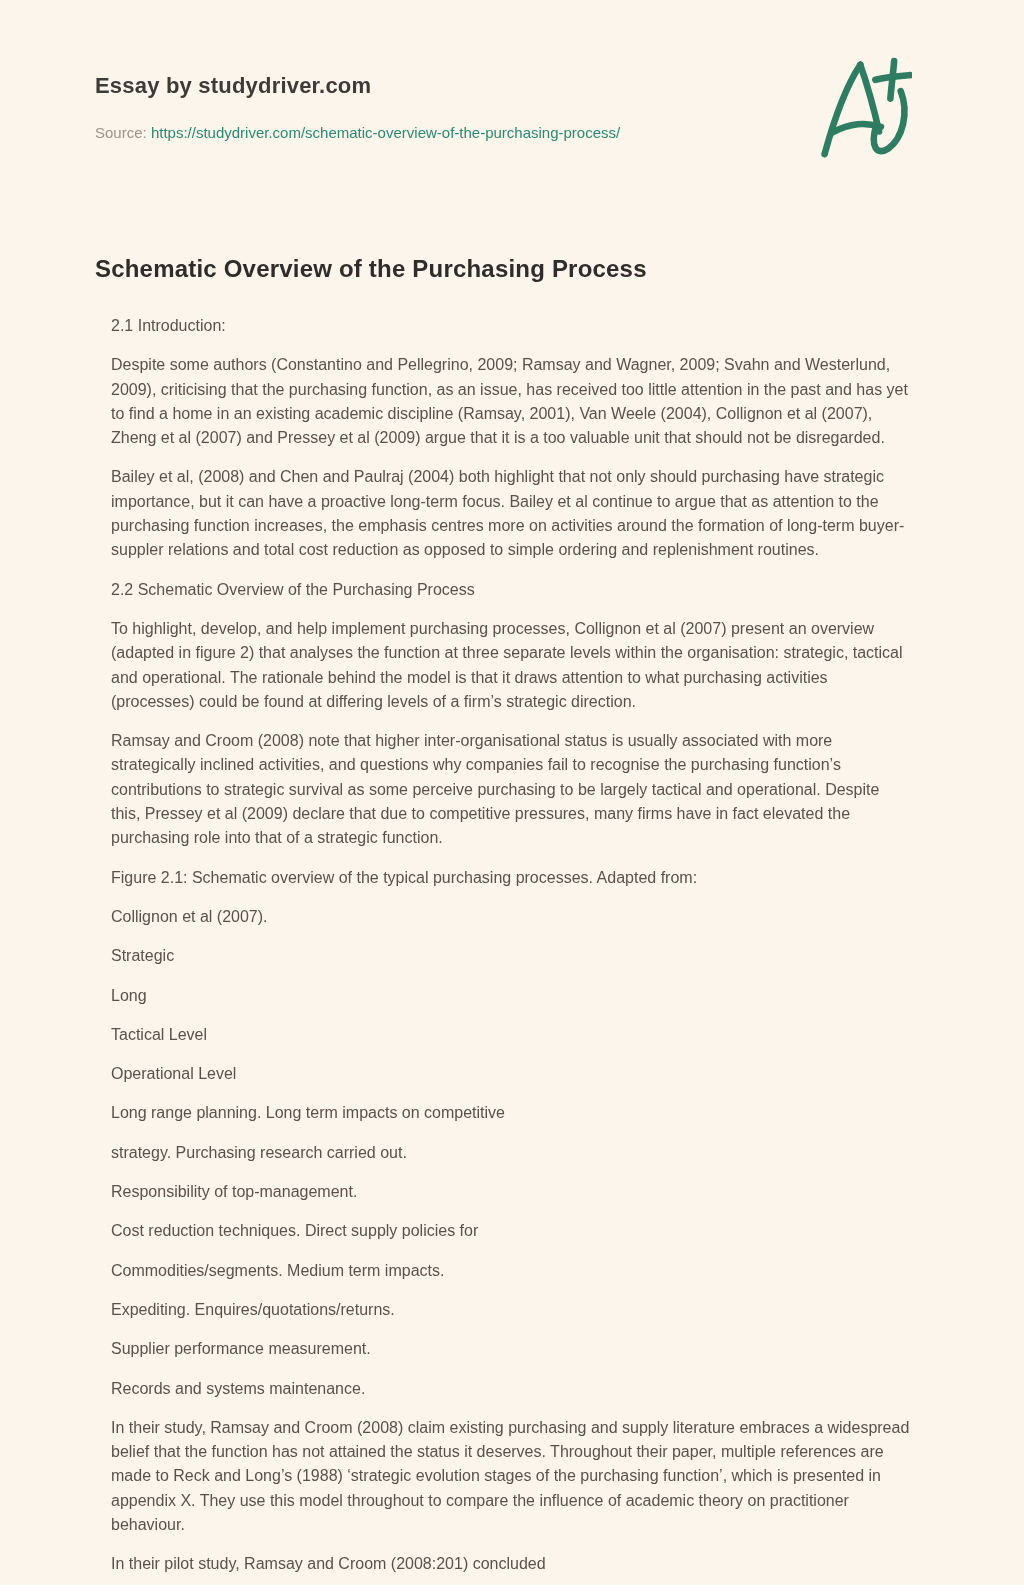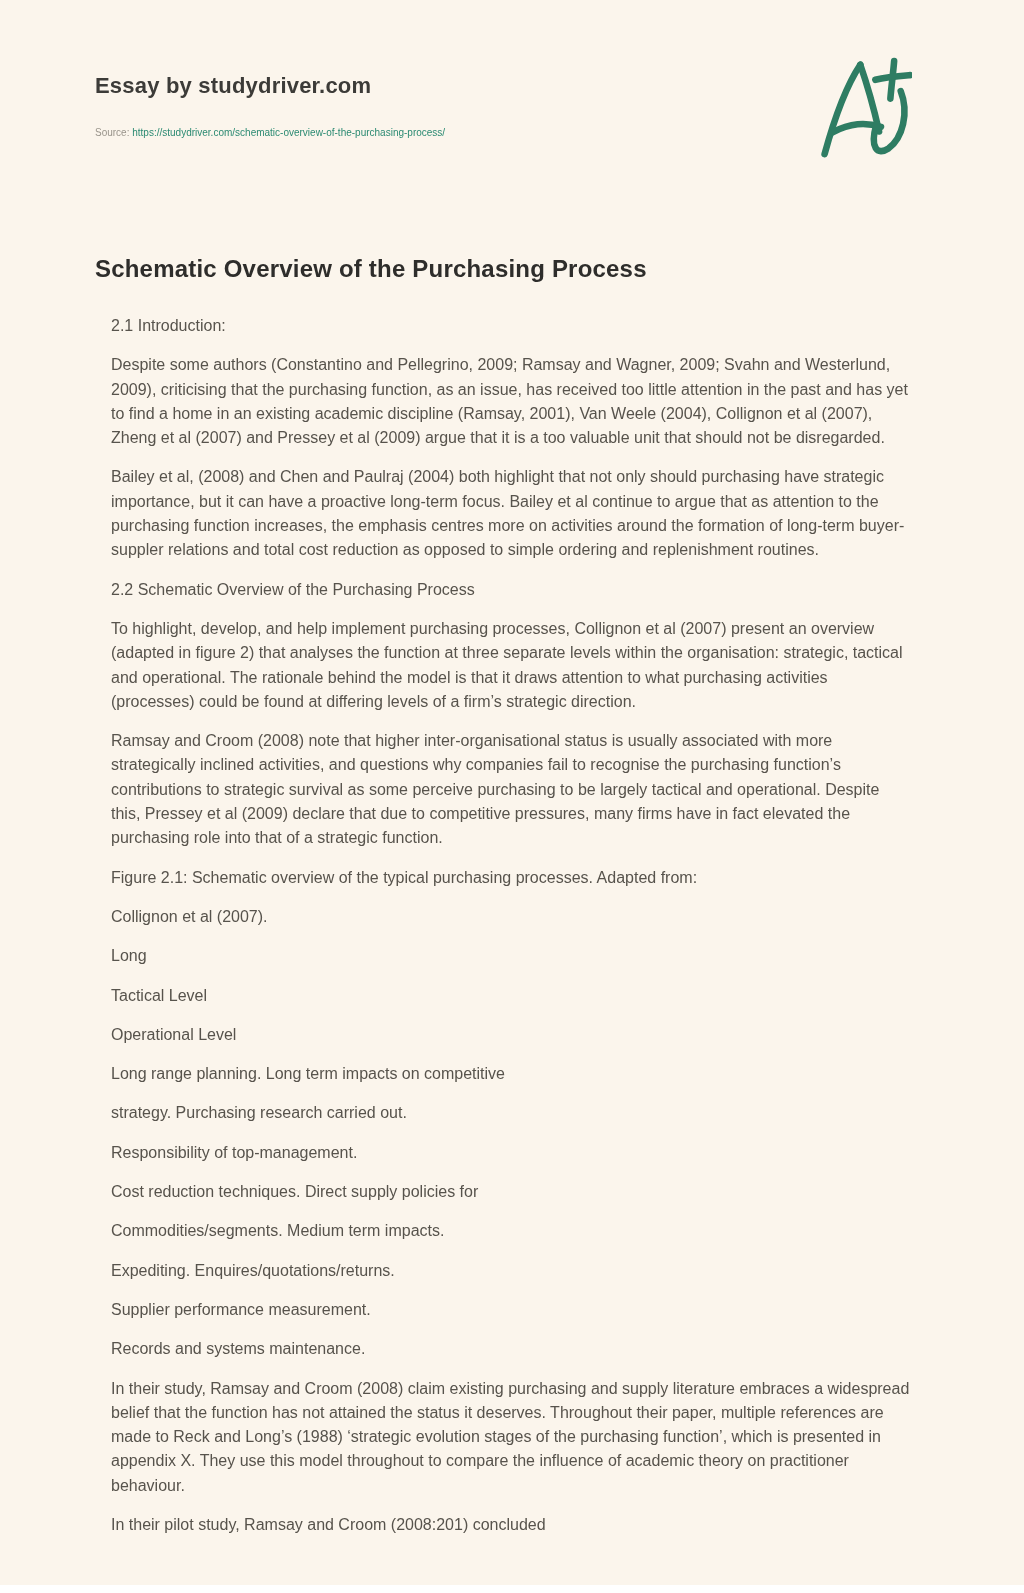--- a/index.html
+++ b/index.html
@@ -24,21 +24,21 @@
   .header-title {
     margin: 0;
     font-size: 22px;
     line-height: 28px;
     font-weight: 700;
     color: #3c3b38;
     letter-spacing: 0.2px;
   }
   .source-row {
     margin-top: 22px;
-    font-size: 10px;
+    font-size: 15px;
     line-height: 21px;
     color: #99948b;
   }
   .source-link {
     color: #2b8a72;
     text-decoration: none;
   }
   .logo {
     position: absolute;
     top: 56px;
@@ -98,20 +98,21 @@
 
   <div class="article-body">
       <p>2.1 Introduction:</p>
       <p>Despite some authors (Constantino and Pellegrino, 2009; Ramsay and Wagner, 2009; Svahn and Westerlund, 2009), criticising that the purchasing function, as an issue, has received too little attention in the past and has yet to find a home in an existing academic discipline (Ramsay, 2001), Van Weele (2004), Collignon et al (2007), Zheng et al (2007) and Pressey et al (2009) argue that it is a too valuable unit that should not be disregarded.</p>
       <p>Bailey et al, (2008) and Chen and Paulraj (2004) both highlight that not only should purchasing have strategic importance, but it can have a proactive long-term focus. Bailey et al continue to argue that as attention to the purchasing function increases, the emphasis centres more on activities around the formation of long-term buyer-suppler relations and total cost reduction as opposed to simple ordering and replenishment routines.</p>
       <p>2.2 Schematic Overview of the Purchasing Process</p>
       <p>To highlight, develop, and help implement purchasing processes, Collignon et al (2007) present an overview (adapted in figure 2) that analyses the function at three separate levels within the organisation: strategic, tactical and operational. The rationale behind the model is that it draws attention to what purchasing activities (processes) could be found at differing levels of a firm’s strategic direction.</p>
       <p>Ramsay and Croom (2008) note that higher inter-organisational status is usually associated with more strategically inclined activities, and questions why companies fail to recognise the purchasing function’s contributions to strategic survival as some perceive purchasing to be largely tactical and operational. Despite this, Pressey et al (2009) declare that due to competitive pressures, many firms have in fact elevated the purchasing role into that of a strategic function.</p>
       <p>Figure 2.1: Schematic overview of the typical purchasing processes. Adapted from:</p>
       <p>Collignon et al (2007).</p>
+      <p>Strategic</p>
       <p>Long</p>
       <p>Tactical Level</p>
       <p>Operational Level</p>
       <p>Long range planning. Long term impacts on competitive</p>
       <p>strategy. Purchasing research carried out.</p>
       <p>Responsibility of top-management.</p>
       <p>Cost reduction techniques. Direct supply policies for</p>
       <p>Commodities/segments. Medium term impacts.</p>
       <p>Expediting. Enquires/quotations/returns.</p>
       <p>Supplier performance measurement.</p>

